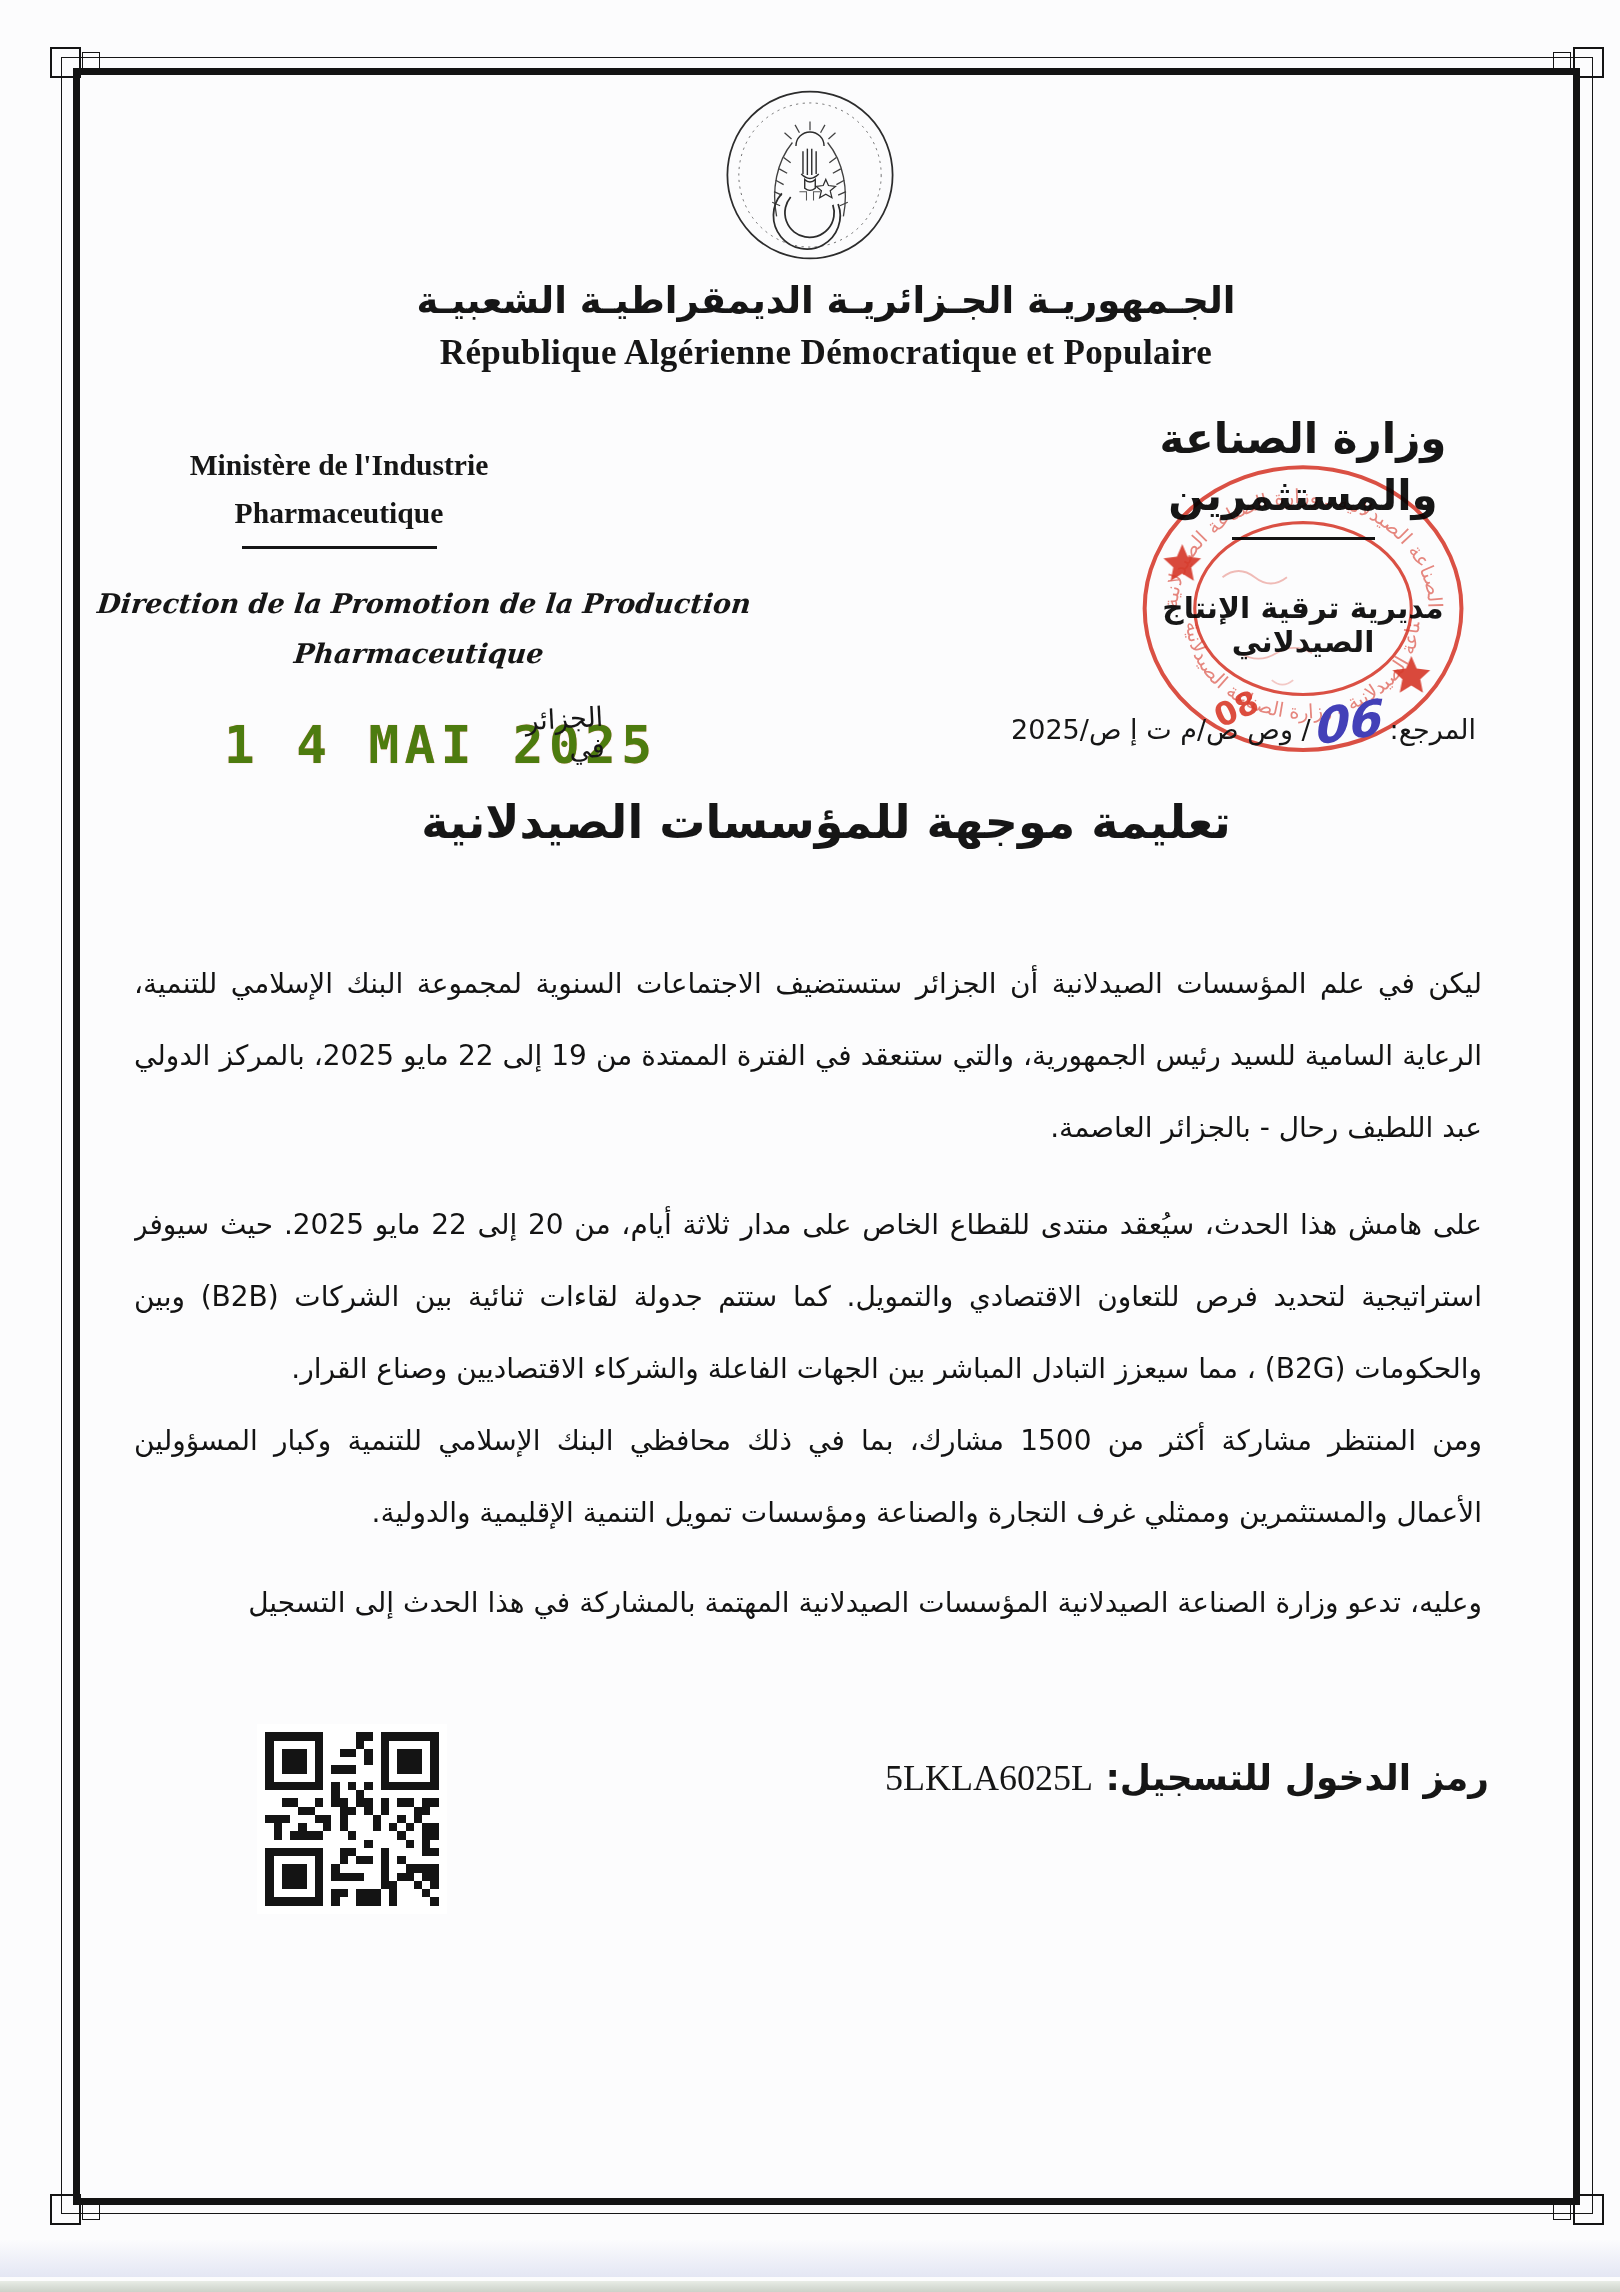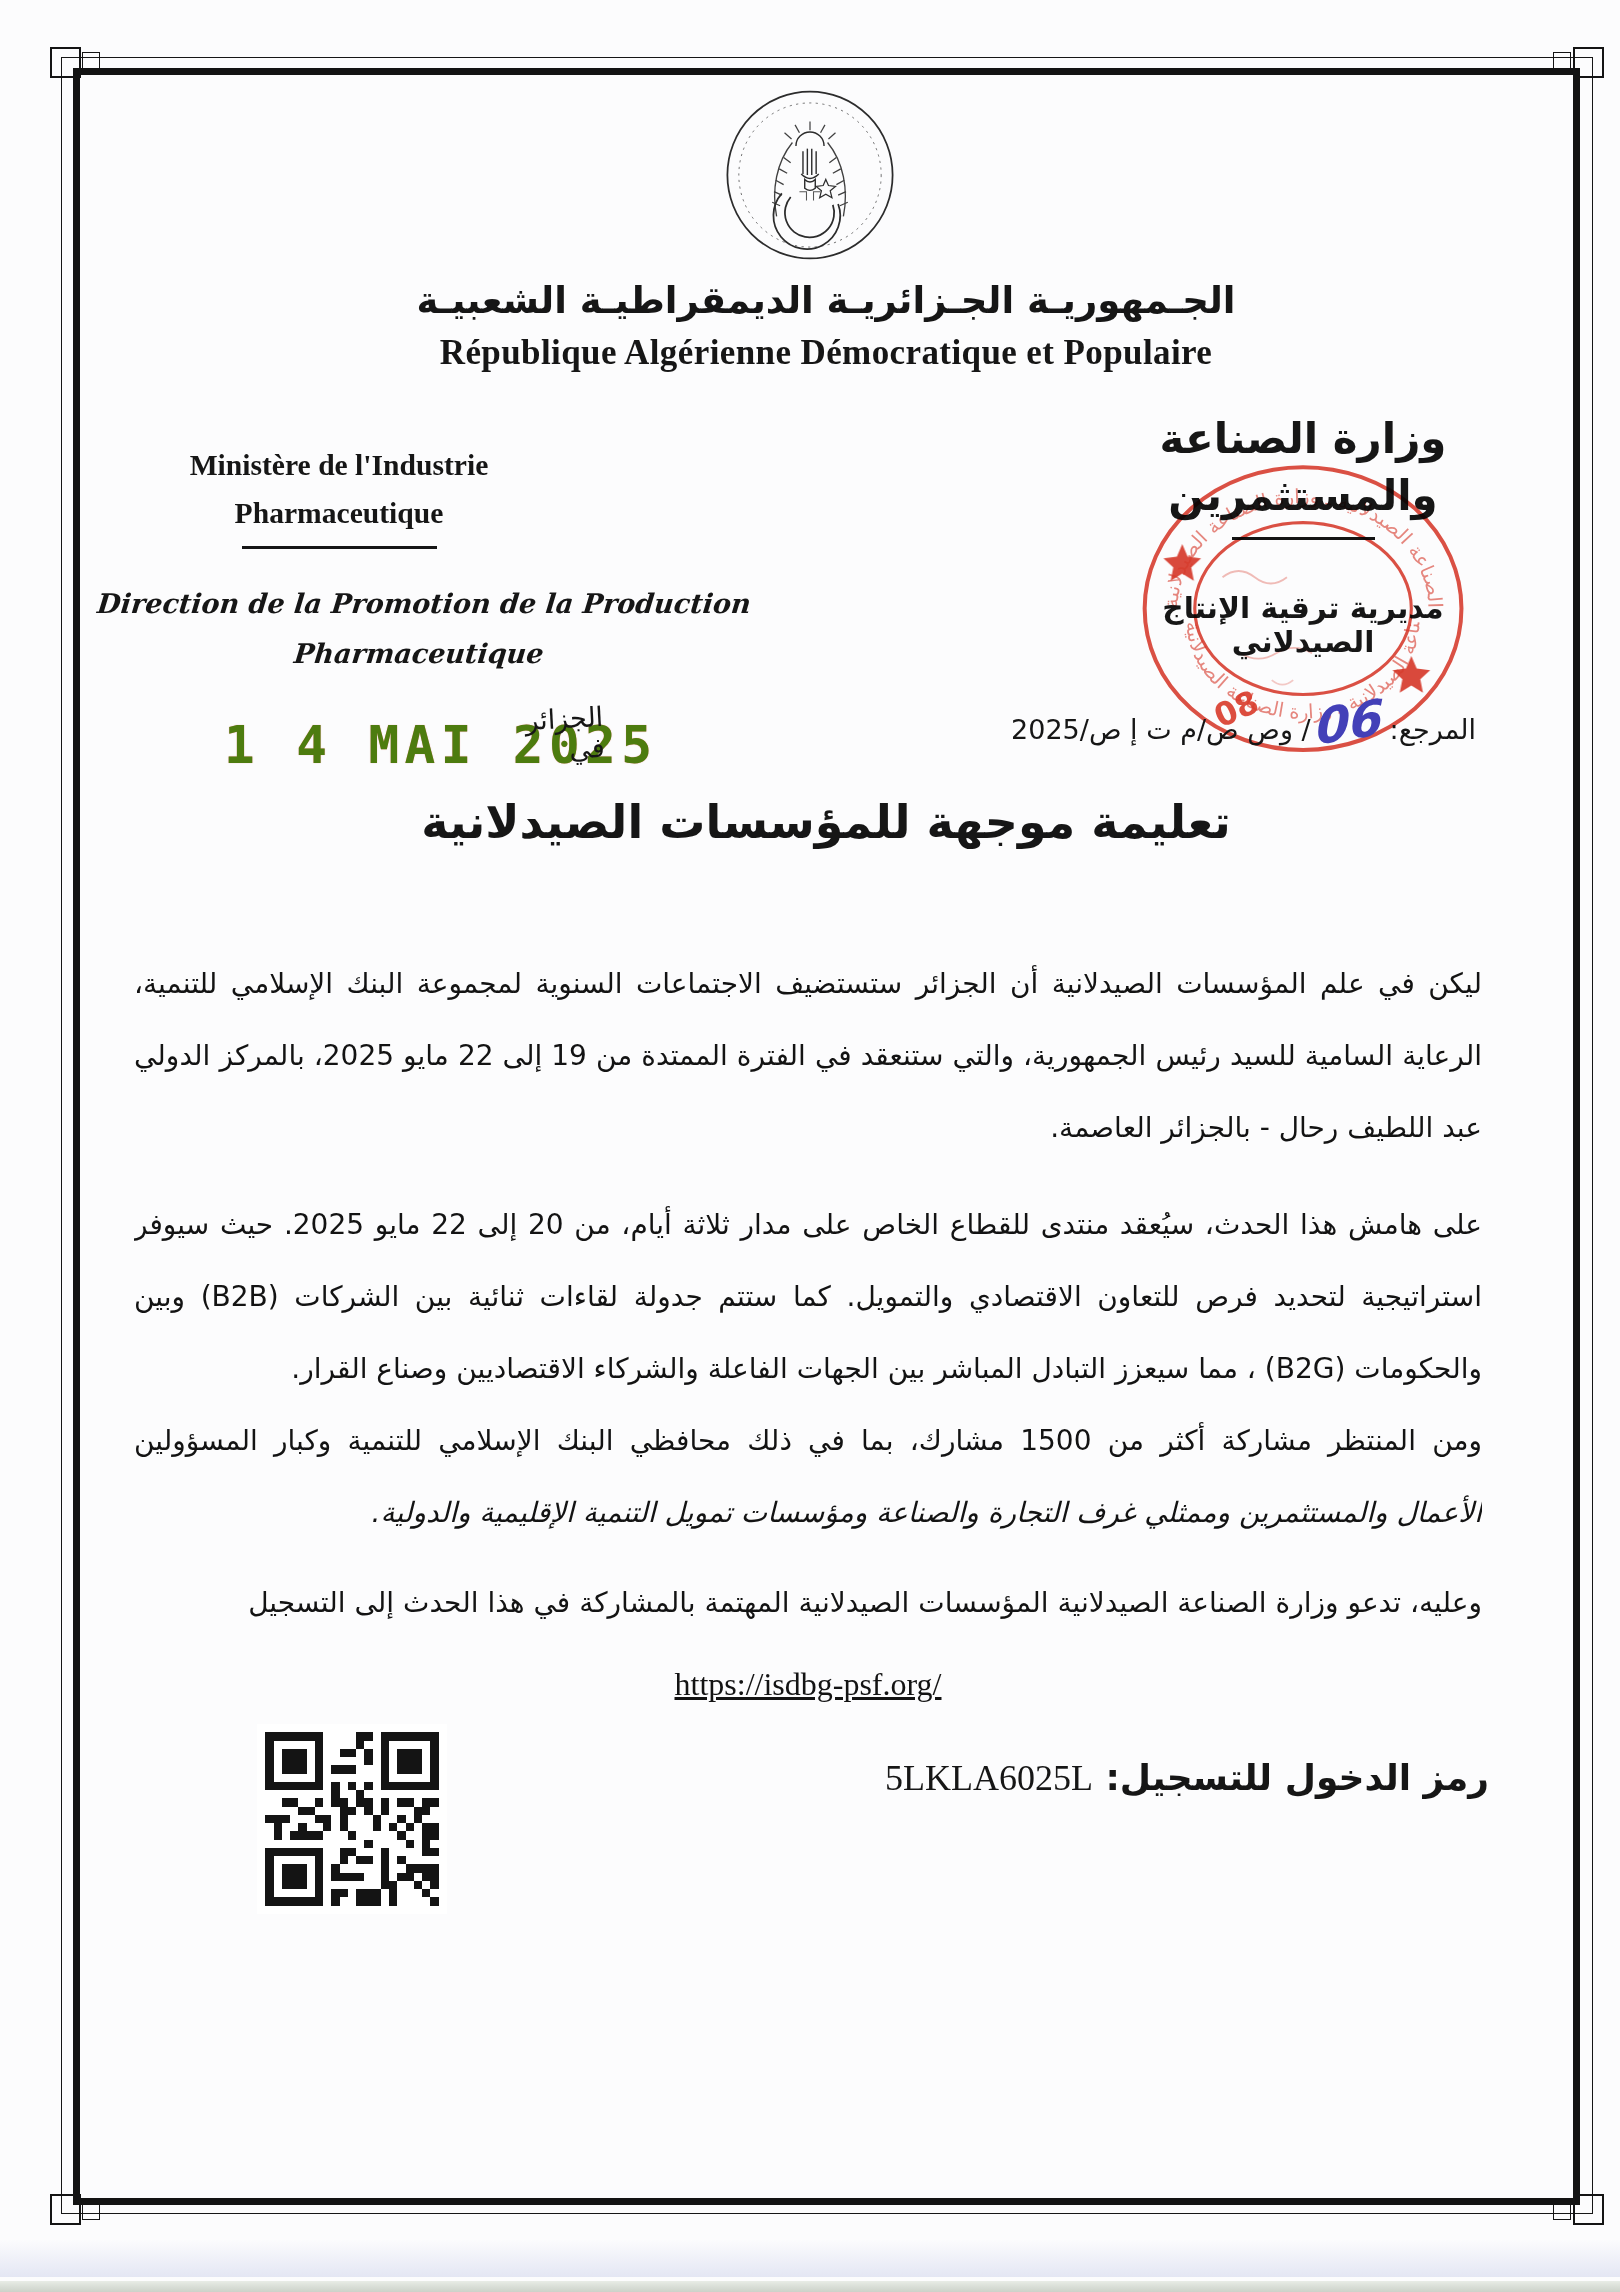--- a/index.html
+++ b/index.html
@@ -51,21 +51,21 @@
   .doc-title{position:absolute;left:0;top:795px;width:100%;text-align:center;
       direction:rtl;font-weight:bold;font-size:46px;}
   
   .body{position:absolute;left:134px;top:948px;width:1348px;}
   .bline{direction:rtl;font-size:28px;line-height:72px;height:72px;color:#131313;
       text-align:justify;text-align-last:justify;overflow:hidden;}
   .bline.tail{text-align:right;text-align-last:right;}
   .gap-p2{margin-top:25px;} .gap-p3{margin-top:0px;} .gap-p4{margin-top:18px;} 
   .p1-tail{padding-left:399px;}
   .p2-tail{padding-left:107px;}
-  .p3-tail{padding-left:210px;font-style:italic;}
+  .p3-tail{padding-left:210px;}
   .p4-tail{padding-left:113px;}
   
   .url-row{margin-top:27px;text-align:center;direction:ltr;}
   .url-row a{font-family:"Liberation Serif",serif;font-size:32px;color:#131313;
       text-decoration:underline;}
   
   .reg{position:absolute;right:163px;top:1757px;direction:rtl;font-size:36px;
       display:flex;gap:12.5px;align-items:baseline;}
   .reg .lbl{font-weight:bold;}
   .reg .code{font-family:"Liberation Serif",serif;font-weight:400;direction:ltr;}
@@ -197,23 +197,20 @@
 
     <div class="bline gap-p2">على هامش هذا الحدث، سيُعقد منتدى للقطاع الخاص على مدار ثلاثة أيام، من 20 إلى 22 مايو 2025. حيث سيوفر منصة</div>
     <div class="bline">استراتيجية لتحديد فرص للتعاون الاقتصادي والتمويل. كما ستتم جدولة لقاءات ثنائية بين الشركات (B2B) وبين الشركات</div>
     <div class="bline tail p2-tail">والحكومات (B2G) ، مما سيعزز التبادل المباشر بين الجهات الفاعلة والشركاء الاقتصاديين وصناع القرار.</div>
 
     <div class="bline gap-p3">ومن المنتظر مشاركة أكثر من 1500 مشارك، بما في ذلك محافظي البنك الإسلامي للتنمية وكبار المسؤولين الحكوميين وقادة</div>
     <div class="bline tail p3-tail">الأعمال والمستثمرين وممثلي غرف التجارة والصناعة ومؤسسات تمويل التنمية الإقليمية والدولية.</div>
 
     <div class="bline tail p4-tail gap-p4">وعليه، تدعو وزارة الصناعة الصيدلانية المؤسسات الصيدلانية المهتمة بالمشاركة في هذا الحدث إلى التسجيل عبر الرابط التالي:</div>
 
-    <div class="url-row">
-      <a href="#">https://isdbg-psf.org/</a>
-    </div>
   </div>
 
   <div class="reg">
     <span class="lbl">رمز الدخول للتسجيل:</span>
     <span class="code">5LKLA6025L</span>
   </div>
 
   <svg class="qr" id="qr" viewBox="-1 -1 23 23" shape-rendering="crispEdges">
       <rect x="0" y="0" width="1" height="1" fill="#141414"></rect>
       <rect x="1" y="0" width="1" height="1" fill="#141414"></rect>

